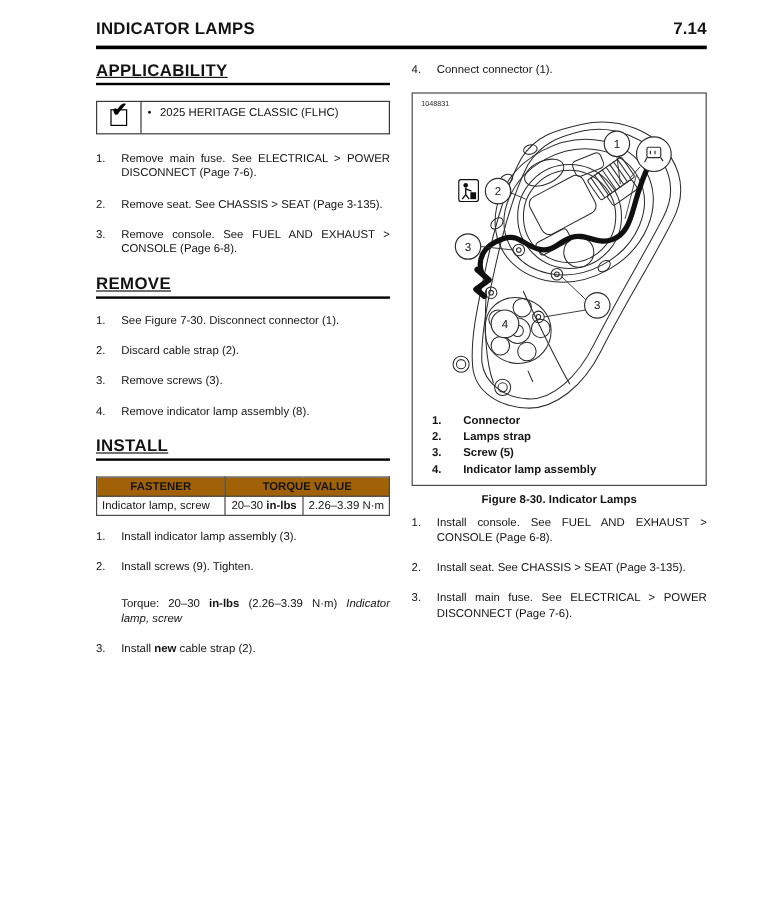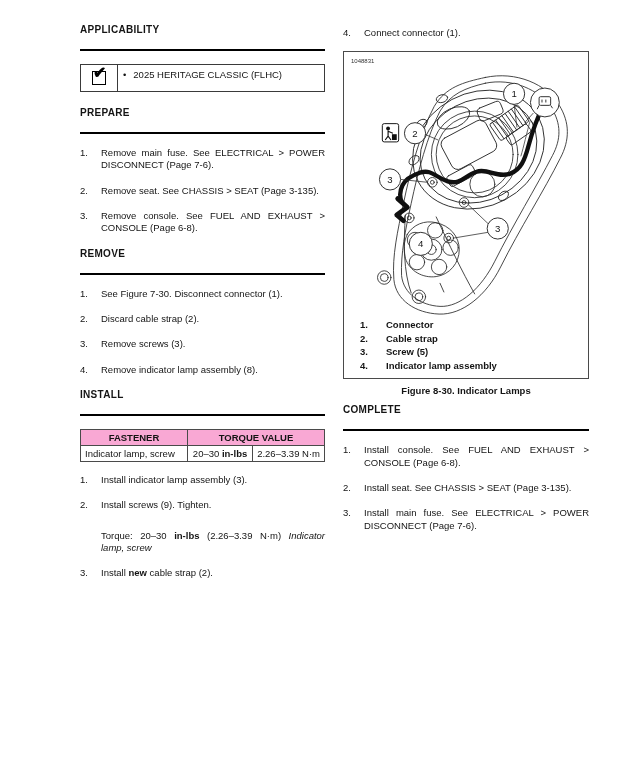--- a/index.html
+++ b/index.html
@@ -16,84 +16,88 @@
     border-bottom: 3px solid #000; padding-bottom: 7px;
   }
   .hdr-title, .hdr-num { font-size: 14px; font-weight: bold; letter-spacing: 0.2px; }
 
   
   .cols { display: flex; gap: 18px; margin-top: 9px; }
   .col-l { width: 245px; flex: none; }
   .col-r { width: 246px; flex: none; }
 
   h2.sec {
-    font-size: 10px; font-weight: bold; letter-spacing: 0.3px;
-    border-bottom: 2px solid #000; padding-bottom: 14px;
+    font-size: 14px; font-weight: bold; letter-spacing: 0.3px;
+    border-bottom: 2px solid #000; padding-bottom: 3px;
     margin: 7px 0 13px 0;
+    text-decoration: underline;
   }
   h2.sec.first { margin-top: 0; }
 
   
   .step { display: flex; font-size: 9.5px; line-height: 1.3; margin-bottom: 13px; }
   .step .n { width: 21px; flex: none; }
   .step .t { flex: 1; text-align: justify; }
   .torque-line { display: block; margin-top: 18px; }
 
   
   .app-table { display: flex; border: 1px solid #3a3a3a; margin-bottom: 15px; min-height: 28px; }
   .app-check-cell { width: 37px; flex: none; border-right: 1px solid #3a3a3a;
     display: flex; align-items: center; justify-content: center; }
   .checkbox { width: 14px; height: 14px; border: 1.5px solid #000; position: relative; background: #fff; }
   .checkmark { position: absolute; top: -7px; left: 0px; font-size: 16px; font-weight: bold; color: #000; line-height: 1; }
   .app-model-cell { flex: 1; padding: 4px 5px; font-size: 9.5px; display: flex; gap: 7px; align-items: flex-start; }
 
   
   table.tq { width: 100%; border-collapse: collapse; font-size: 9.5px; margin-bottom: 12px; }
   .tq th, .tq td { border: 1px solid #4a4a4a; padding: 2px 4px; }
-  .tq th { background: #f9a8d4; text-align: center; font-weight: bold; }
+  .tq th { background: #a16207; text-align: center; font-weight: bold; }
   .tq td.c { text-align: center; white-space: nowrap; }
   .tq .w-fast { width: 51%; }
   .tq .w-il { width: 27%; margin-top: 24px; }
 
   
   .figure-box { border: 1px solid #4a4a4a; padding: 3px 0 4px 0; }
   .fig-ref { font-size: 6px; color: #333; margin: 3px 0 0 7px; }
   .fig-svg { display: block; margin: 0 auto; }
   .legend { padding: 2px 4px 2px 16px; font-size: 9.5px; font-weight: bold; }
   .legend-row { display: flex; line-height: 1.42; }
   .legend-row .n { width: 26px; flex: none; }
   .fig-caption { text-align: center; font-weight: bold; font-size: 9.5px; margin: 6px 0 8px 0; }
 
   svg text.callout-num { font-size: 10px; fill: #141414; font-family: "Liberation Sans", sans-serif; }
 </style>
 </head>
 <body>
 
 <div class="page">
 
+  <div class="hdr">
+    <span class="hdr-title">INDICATOR LAMPS</span>
+    <span class="hdr-num">7.14</span>
+  </div>
 
   <div class="cols">
 
     <div class="col-l">
 
       <h2 class="sec first">APPLICABILITY</h2>
 
       <div class="app-table">
         <div class="app-check-cell">
           <span class="checkbox">
             <span class="checkmark">✔</span>
           </span>
         </div>
         <div class="app-model-cell">
           <span>•</span>
           <span>2025 HERITAGE CLASSIC (FLHC)</span>
         </div>
       </div>
 
-      <h2 class="sec">PREPARE</h2>
 
       <div class="step">
         <span class="n">1.</span>
         <span class="t">Remove main fuse. See ELECTRICAL &gt; POWER DISCONNECT (Page 7-6).</span>
       </div>
       <div class="step">
         <span class="n">2.</span>
         <span class="t">Remove seat. See CHASSIS &gt; SEAT (Page 3-135).</span>
       </div>
       <div class="step">
@@ -283,36 +287,35 @@
           </g>
         </svg>
 
         <div class="legend">
           <div class="legend-row">
             <span class="n">1.</span>
             <span>Connector</span>
           </div>
           <div class="legend-row">
             <span class="n">2.</span>
-            <span>Cable strap</span>
+            <span>Lamps strap</span>
           </div>
           <div class="legend-row">
             <span class="n">3.</span>
             <span>Screw (5)</span>
           </div>
           <div class="legend-row">
             <span class="n">4.</span>
             <span>Indicator lamp assembly</span>
           </div>
         </div>
       </figure>
 
       <div class="fig-caption">Figure 8-30. Indicator Lamps</div>
 
-      <h2 class="sec" style="margin-top:0;">COMPLETE</h2>
 
       <div class="step">
         <span class="n">1.</span>
         <span class="t">Install console. See FUEL AND EXHAUST &gt; CONSOLE (Page 6-8).</span>
       </div>
       <div class="step">
         <span class="n">2.</span>
         <span class="t">Install seat. See CHASSIS &gt; SEAT (Page 3-135).</span>
       </div>
       <div class="step">

